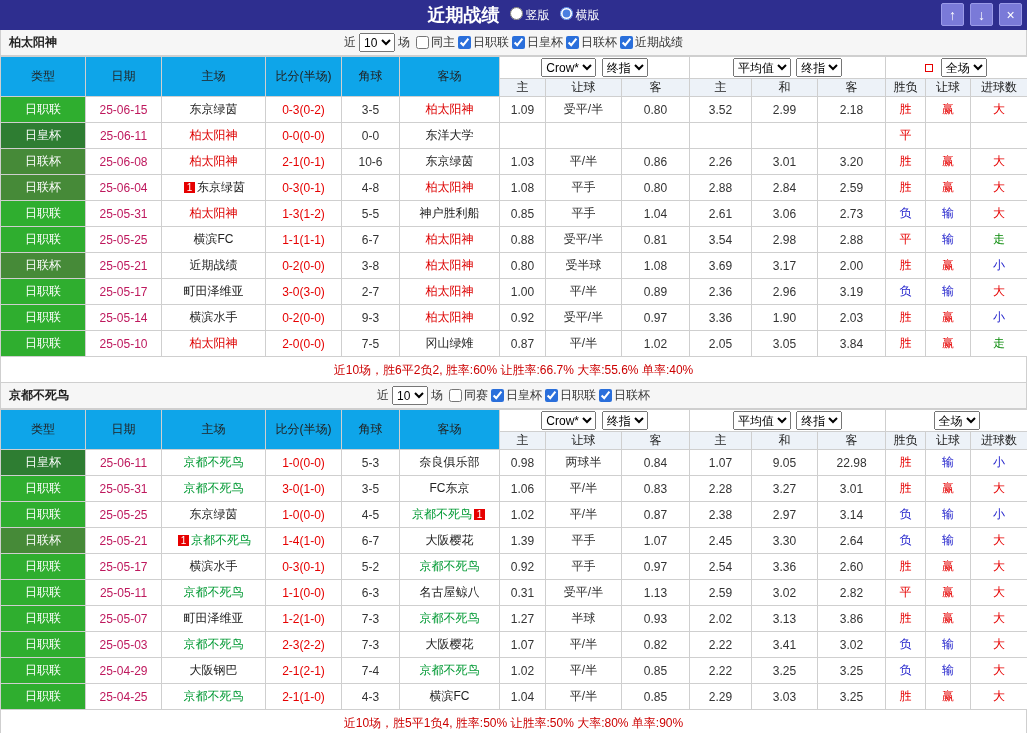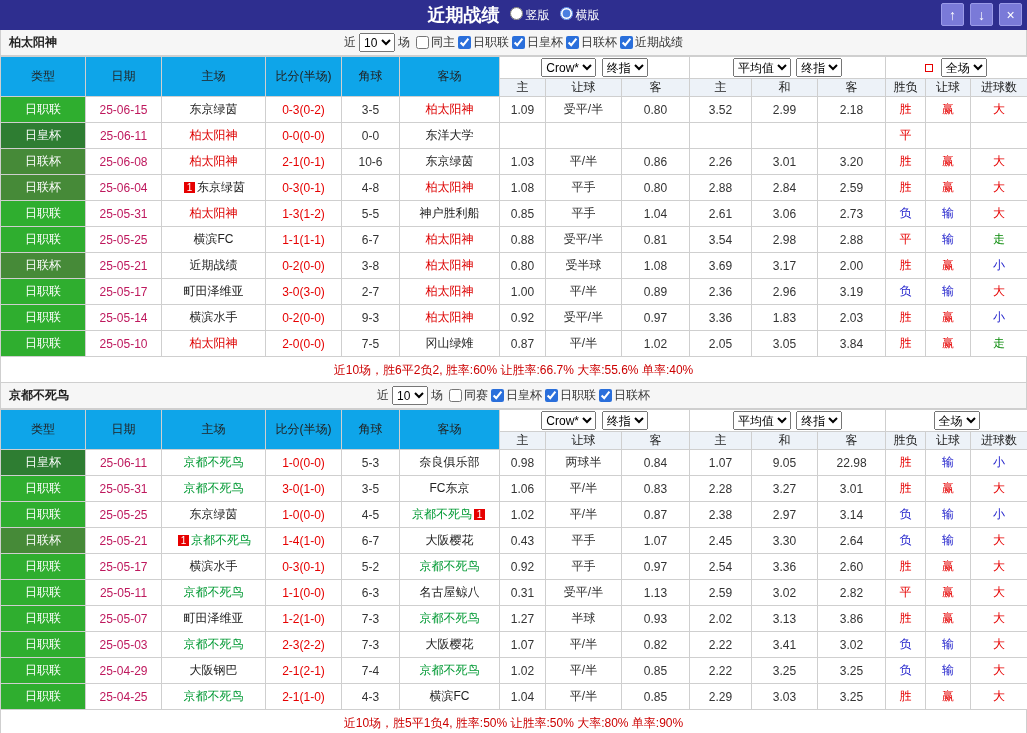--- a/index.html
+++ b/index.html
@@ -285,21 +285,21 @@
         <td class="type" style="background: rgb(47, 174, 47);">日职联</td>
         <td class="date">25-05-14</td>
         <td class="team"><span>横滨水手</span></td>
         <td class="score">0-2(0-0)</td>
         <td class="corner">9-3</td>
         <td class="team"><span style="color: rgb(221, 0, 0);">柏太阳神</span></td>
         <td class="odds">0.92</td>
         <td class="odds">受平/半</td>
         <td class="odds">0.97</td>
         <td class="odds">3.36</td>
-        <td class="odds">1.83</td>
+        <td class="odds">1.90</td>
         <td class="odds">2.03</td>
         <td class="result" style="color: rgb(230, 0, 0);">胜</td>
         <td class="result" style="color: rgb(230, 0, 0);">赢</td>
         <td class="result" style="color: rgb(34, 34, 204);">小</td>
       </tr>
       <tr>
         <td class="type" style="background: rgb(47, 174, 47);">日职联</td>
         <td class="date">25-05-10</td>
         <td class="team"><span style="color: rgb(221, 0, 0);">柏太阳神</span></td>
         <td class="score">2-0(0-0)</td>
@@ -448,21 +448,21 @@
         <td class="result" style="color: rgb(34, 34, 204);">输</td>
         <td class="result" style="color: rgb(34, 34, 204);">小</td>
       </tr>
       <tr>
         <td class="type" style="background: rgb(70, 138, 56);">日联杯</td>
         <td class="date">25-05-21</td>
         <td class="team"><span class="redmark">1</span><span style="color: rgb(0, 153, 51);">京都不死鸟</span></td>
         <td class="score">1-4(1-0)</td>
         <td class="corner">6-7</td>
         <td class="team"><span>大阪樱花</span></td>
-        <td class="odds">0.43</td>
+        <td class="odds">1.39</td>
         <td class="odds">平手</td>
         <td class="odds">1.07</td>
         <td class="odds">2.45</td>
         <td class="odds">3.30</td>
         <td class="odds">2.64</td>
         <td class="result" style="color: rgb(34, 34, 204);">负</td>
         <td class="result" style="color: rgb(34, 34, 204);">输</td>
         <td class="result" style="color: rgb(230, 0, 0);">大</td>
       </tr>
       <tr>

